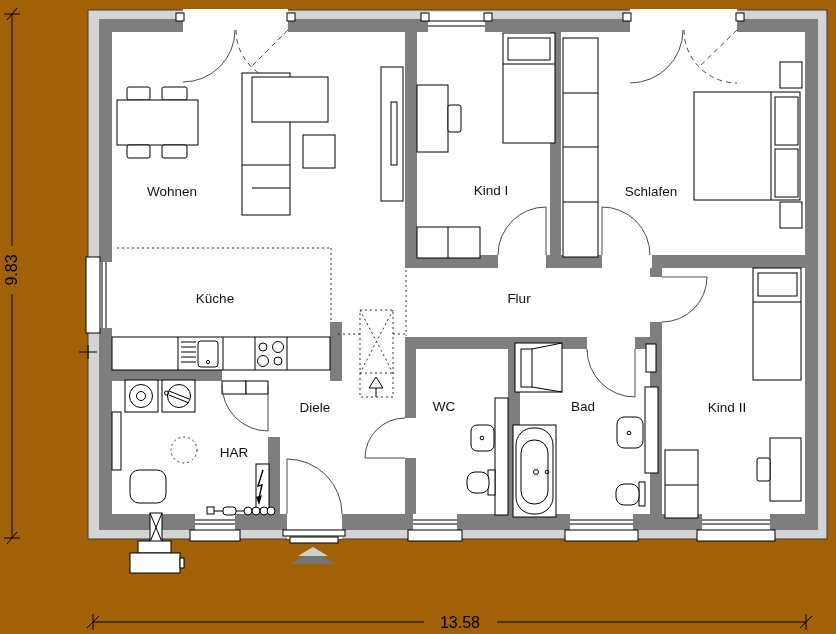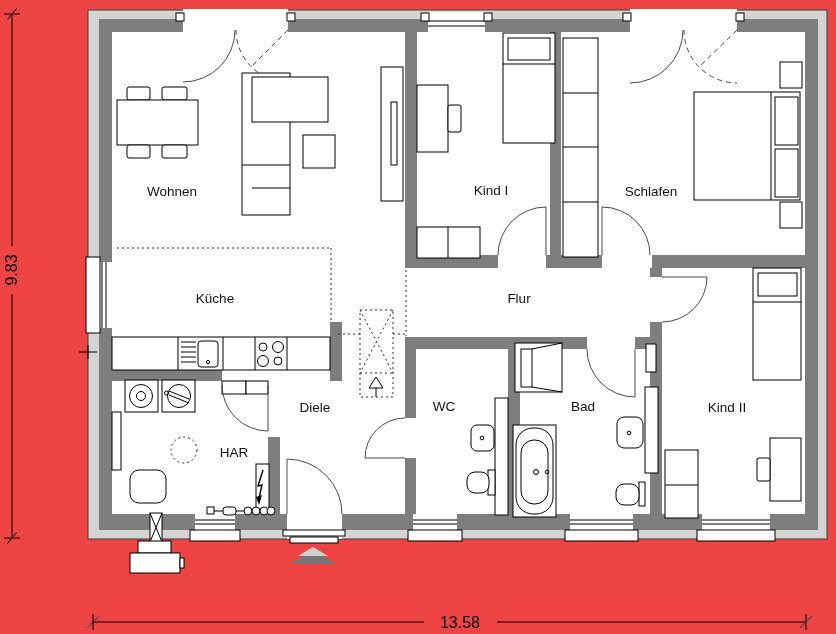--- a/index.html
+++ b/index.html
@@ -1,16 +1,16 @@
 <!DOCTYPE html>
 <html><head>
 <meta charset="utf-8">
 <style>
   html,body{margin:0;padding:0;background:#ffffff;}
-  .stage{width:836px;height:634px;position:relative;background:#ef4444;overflow:hidden;}
+  .stage{width:836px;height:634px;position:relative;background:#a16207;overflow:hidden;}
   svg{display:block;}
   .room-label{font-family:"Liberation Sans",sans-serif;font-size:13.5px;fill:#111;}
   .dim-label{font-family:"Liberation Sans",sans-serif;font-size:16px;fill:#000;}
   .wall{fill:#7e7e7e;}
   .plinth{fill:#d4d4d4;stroke:#3c3c3c;stroke-width:1;}
   .furn{fill:#ffffff;stroke:#000;stroke-width:1;}
   .furnline{stroke:#000;stroke-width:1;fill:none;}
   .arc{stroke:#4a4a4a;stroke-width:1;fill:none;}
   .arcdash{stroke:#4a4a4a;stroke-width:1;fill:none;stroke-dasharray:5 4;}
   .dotted{stroke:#2e2e2e;stroke-width:1;fill:none;stroke-dasharray:2 3;}

